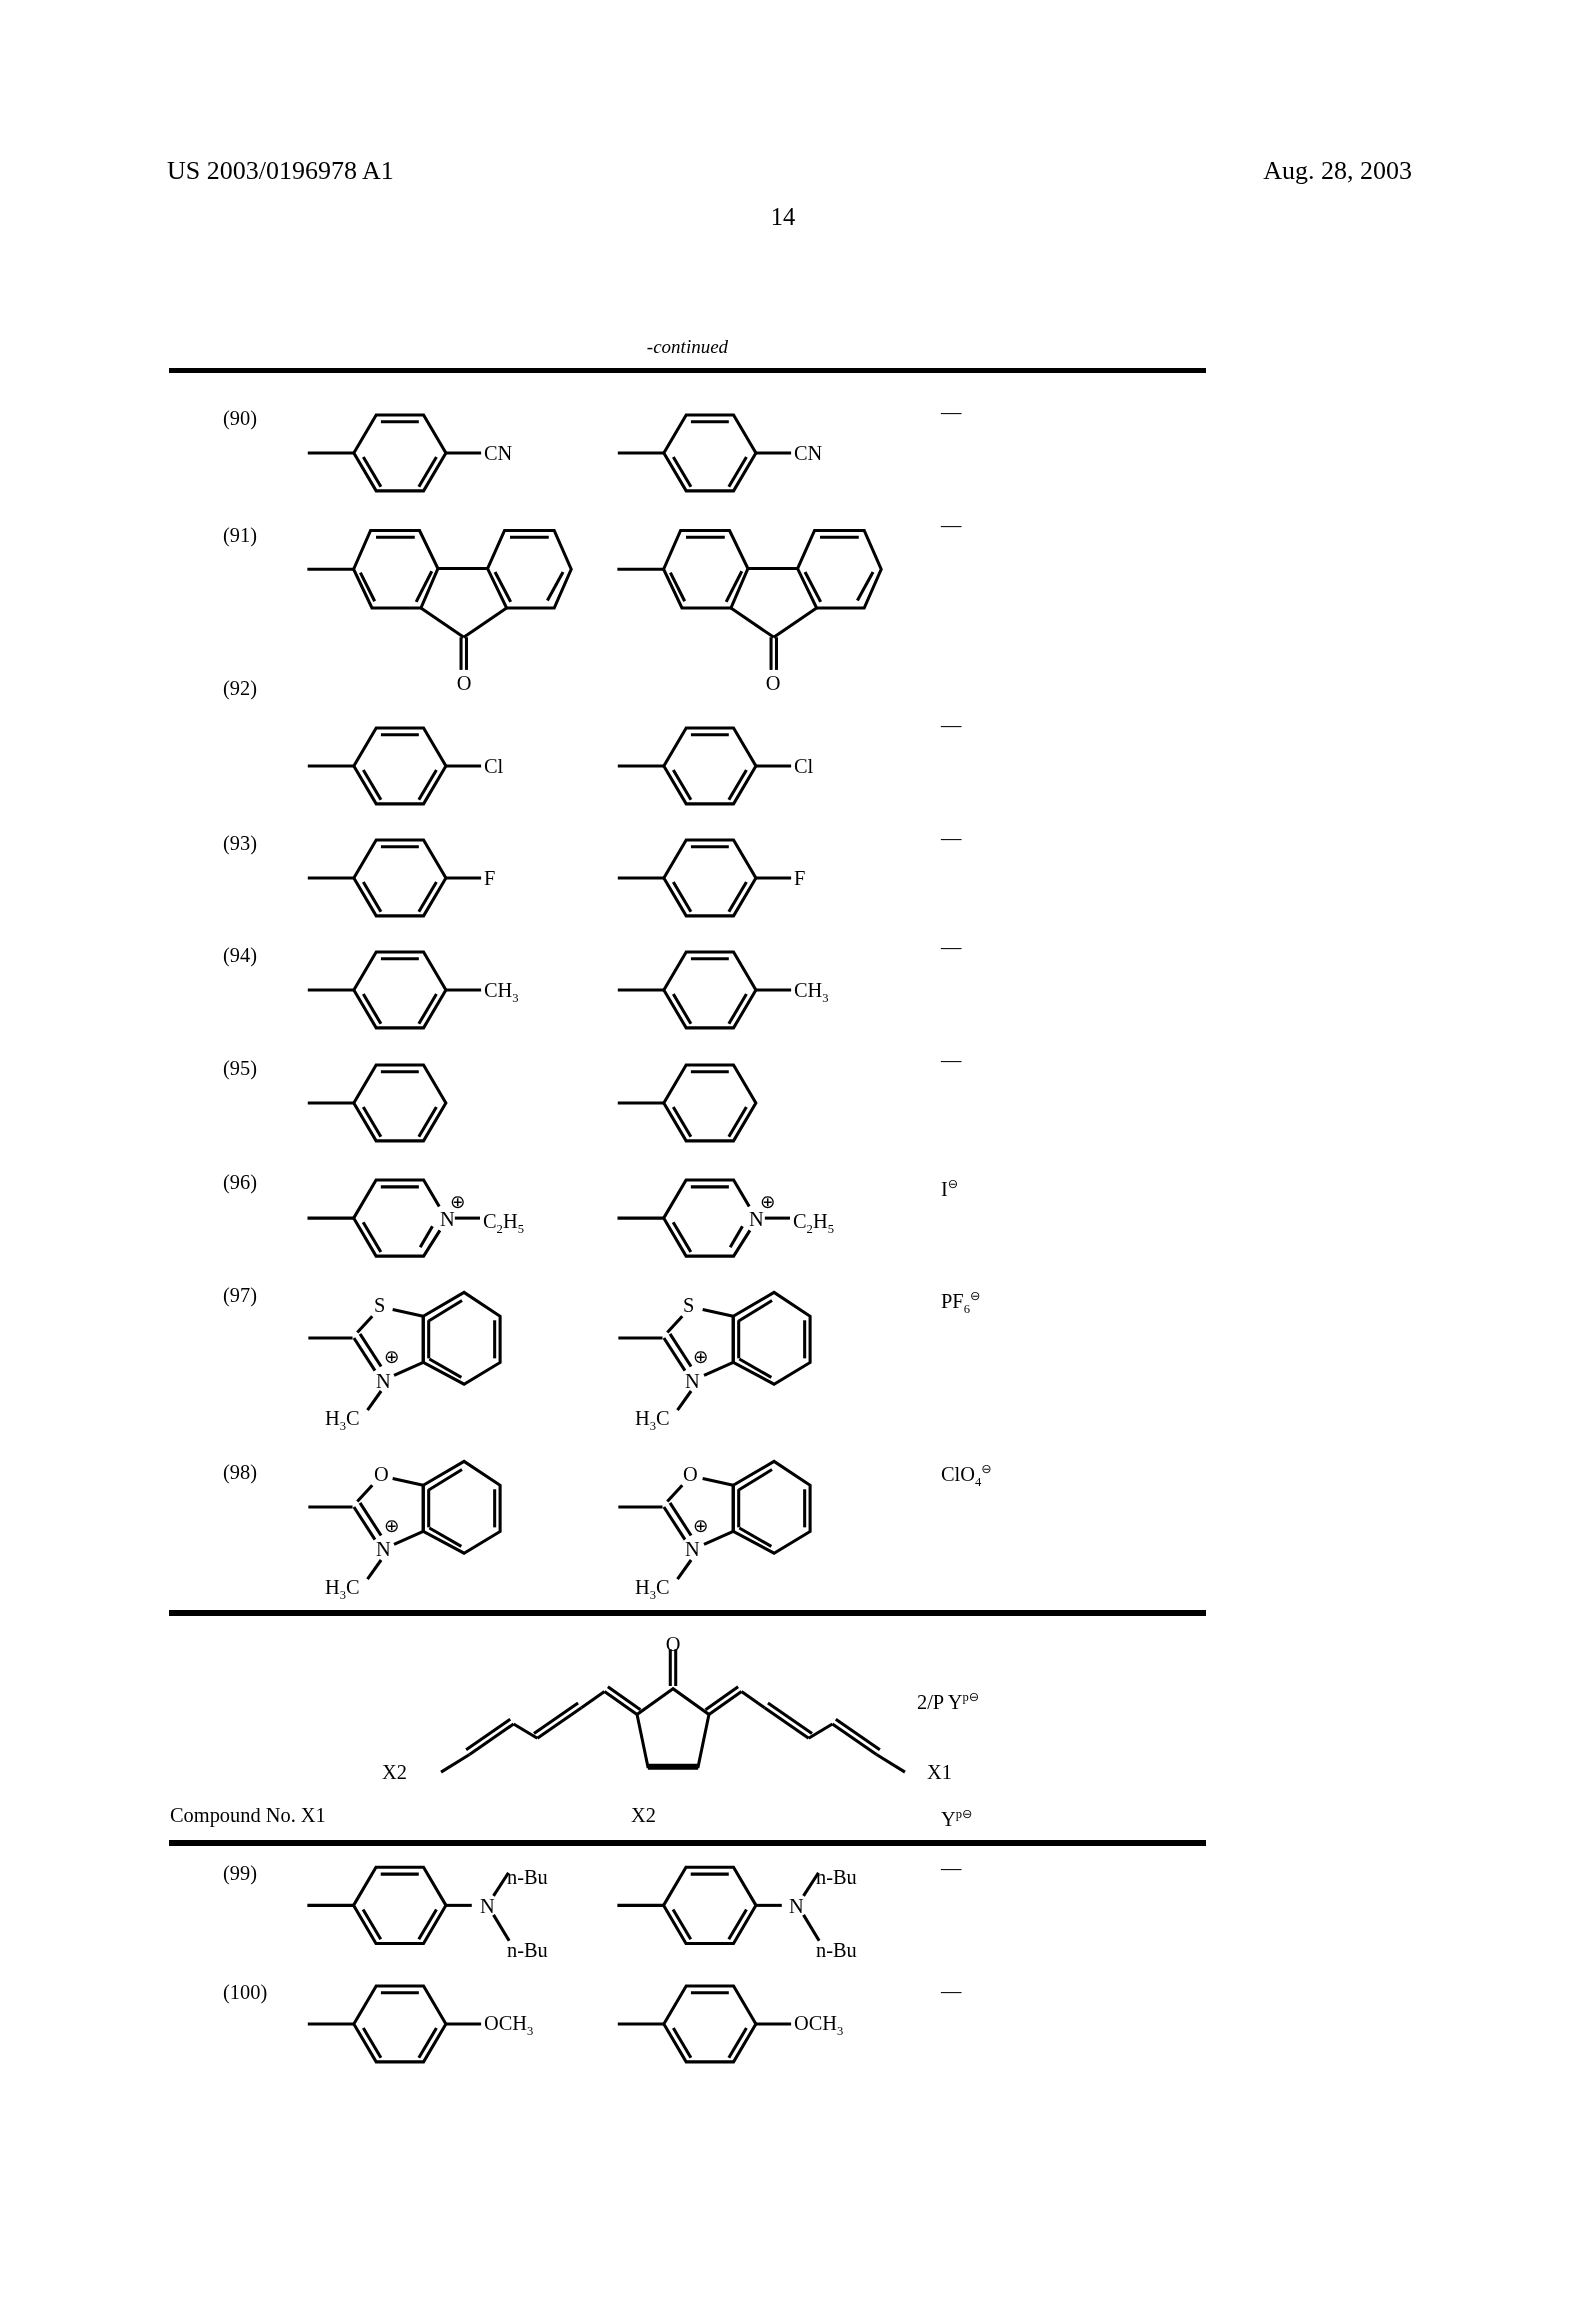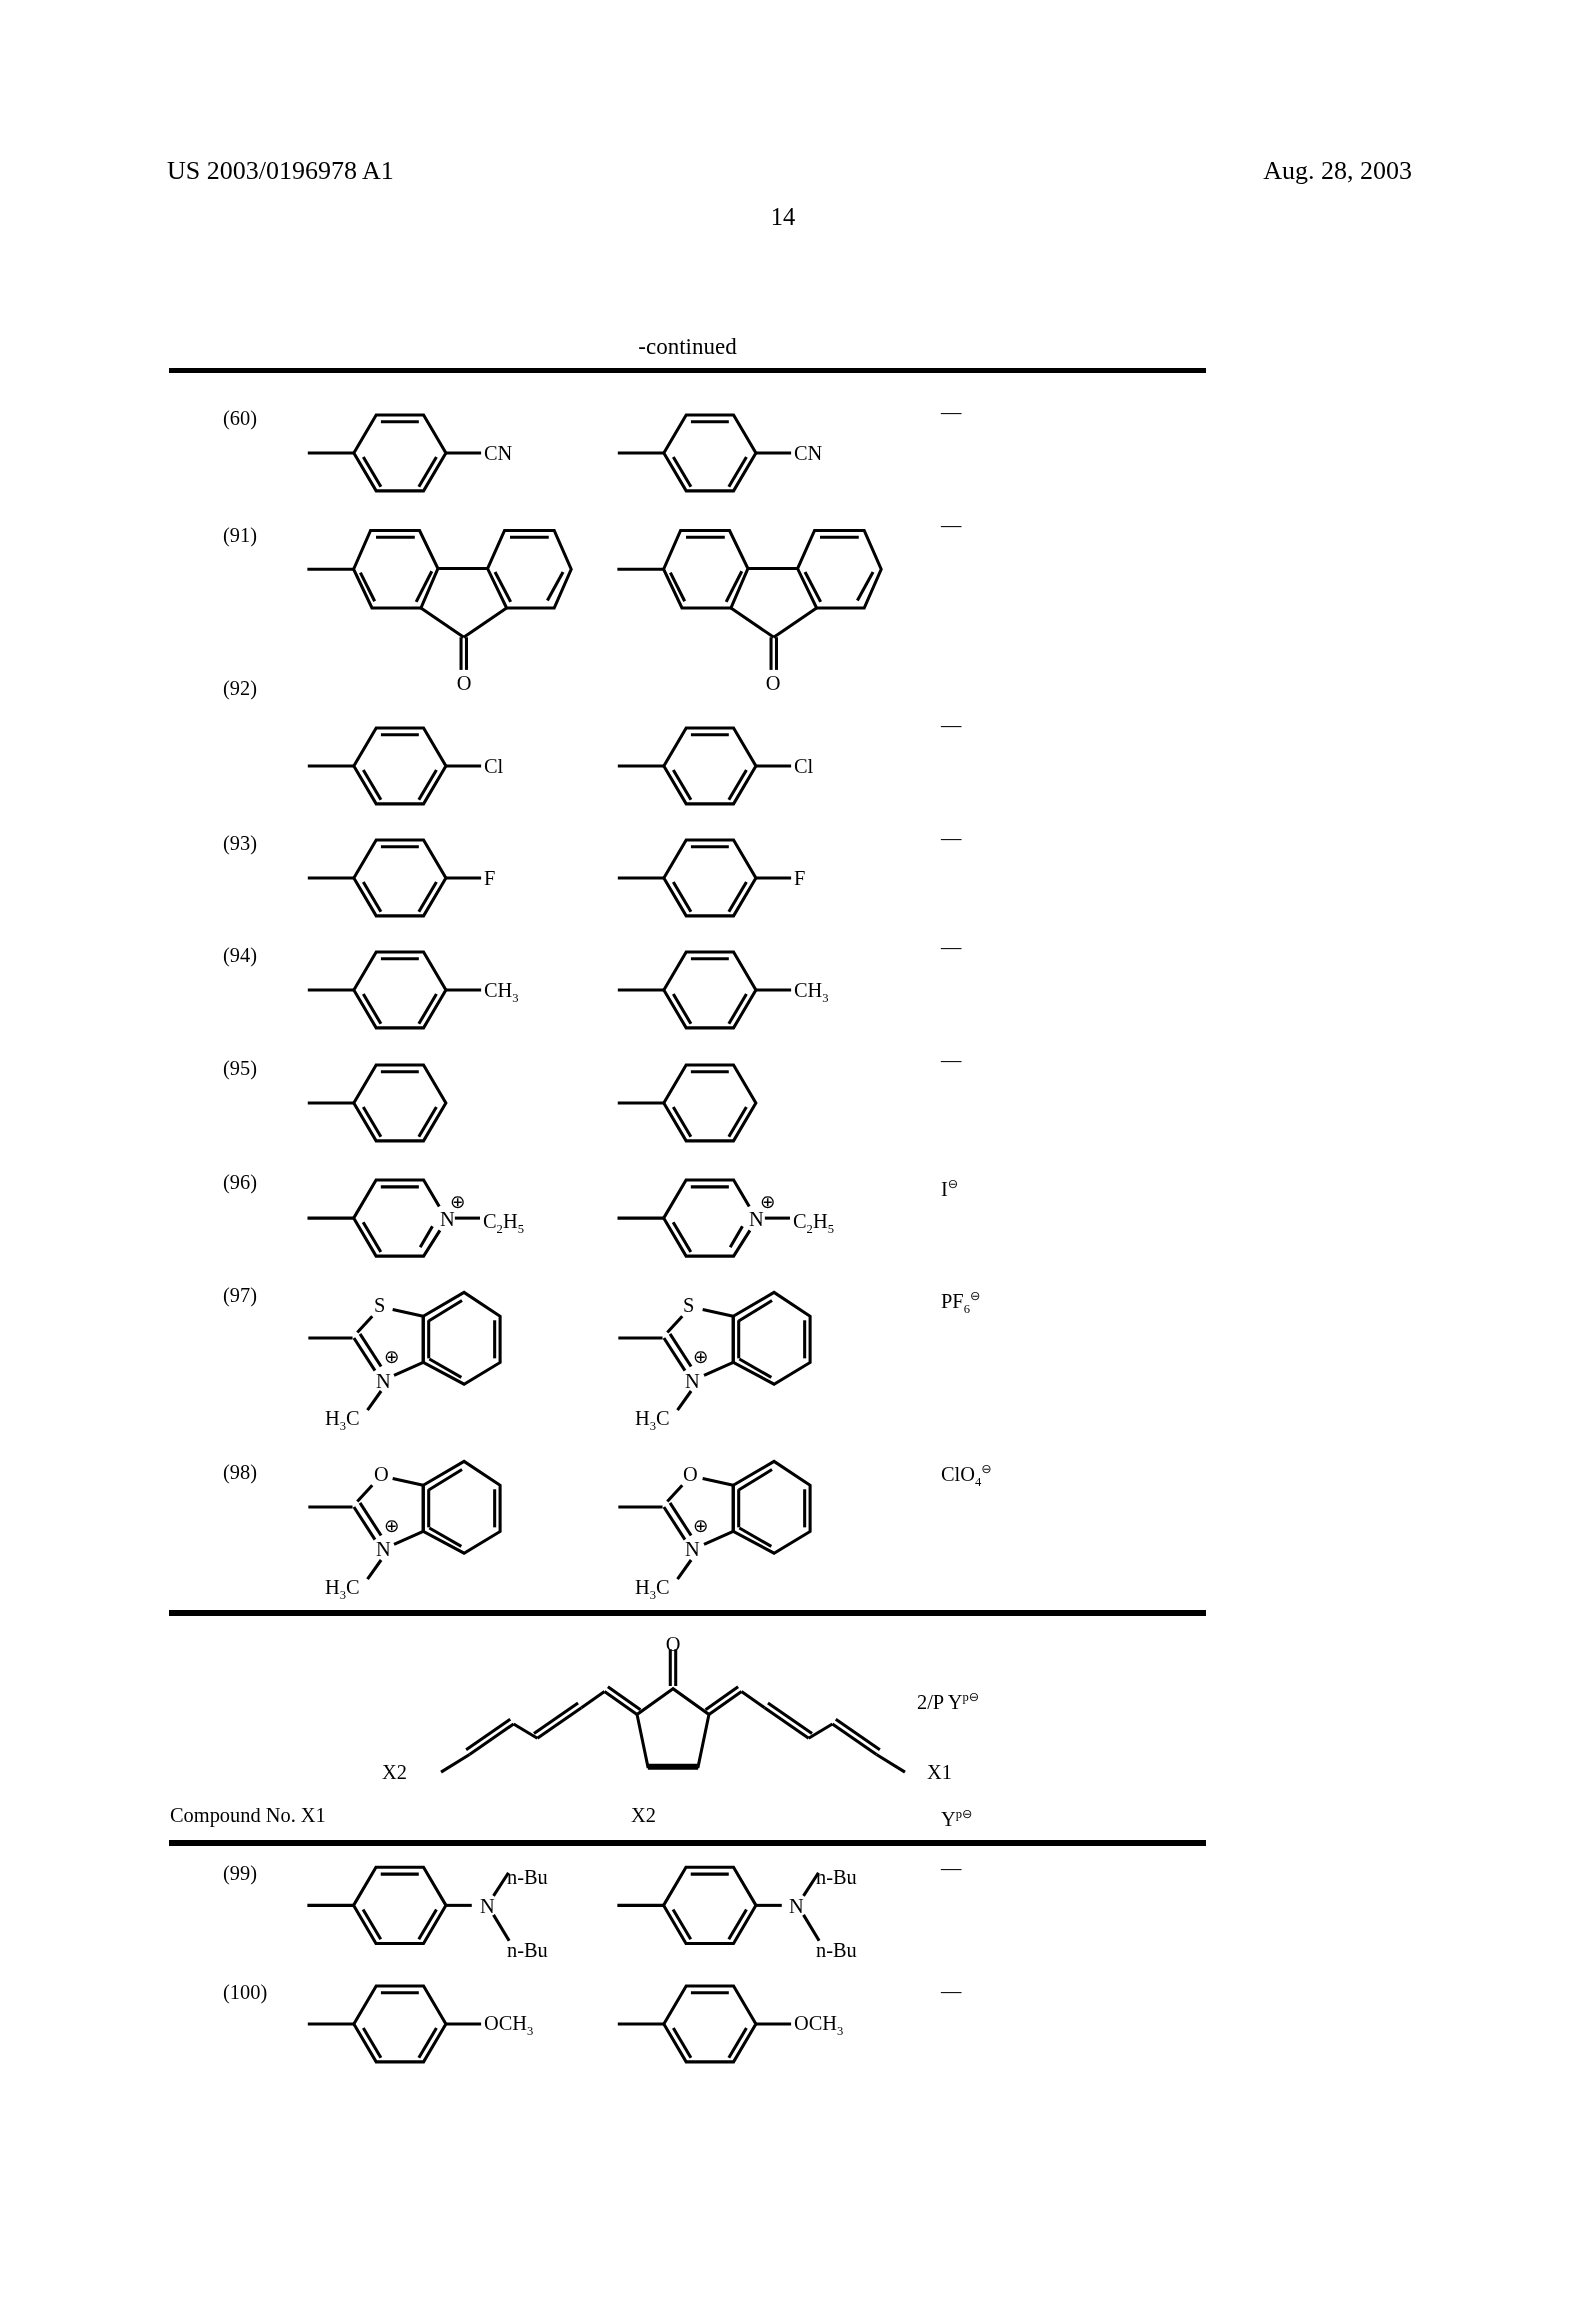--- a/index.html
+++ b/index.html
@@ -1,19 +1,19 @@
 <!DOCTYPE html>
 <html style="font-size:11px"><head>
 <meta charset="utf-8">
 <style>
   html,body{margin:0;padding:0;background:#fff;}
   .page{position:relative;width:1578px;height:2319px;background:#ffffff;
         font-family:"Liberation Serif",serif;color:#000;overflow:hidden;}
   .abs{position:absolute;white-space:nowrap;}
-  .t28{font-size:23px;line-height:22px;}
+  .t28{font-size:19px;line-height:22px;font-style:italic;}
   .t30{font-size:20.4px;line-height:23px;}
   .t36{font-size:24.5px;line-height:27px;}
   .t38{font-size:26px;line-height:29px;}
   .ctr{text-align:center;}
   .rt{text-align:right;}
   .rule{position:absolute;background:#000;}
   sub{font-size:0.62em;}
   sup{font-size:0.62em;vertical-align:super;}
   .circ{font-family:"DejaVu Sans",sans-serif;}
   .chg{font-family:"DejaVu Sans",sans-serif;font-size:18.4px;line-height:20px;}
@@ -112,21 +112,21 @@
 
   <div class="abs t38" style="left:167px;top:156px;">US 2003/0196978 A1</div>
   <div class="abs t38 rt" style="left:1157px;top:156px;width:255px;">Aug. 28, 2003</div>
   <div class="abs t36 ctr" style="left:0;top:203px;width:1566px;">14</div>
   <div class="abs t28 ctr" style="left:169px;top:336px;width:1037px;">-continued</div>
 
   <div class="rule" style="left:169px;top:368px;width:1037px;height:5.4px;"></div>
   <div class="rule" style="left:169px;top:1610px;width:1037px;height:6.1px;"></div>
   <div class="rule" style="left:169px;top:1840px;width:1037px;height:6.1px;"></div>
 
-  <div class="abs t30" style="left:223px;top:407px;">(60)</div>
+  <div class="abs t30" style="left:223px;top:407px;">(90)</div>
   <svg class="cell" style="left:306px;top:411px;" width="204" height="88" viewBox="0 0 300 130">
       <use href="#g-benzene-sub"></use>
     </svg>
   <svg class="cell" style="left:616px;top:411px;" width="204" height="88" viewBox="0 0 300 130">
       <use href="#g-benzene-sub"></use>
     </svg>
   <div class="abs t30" style="left:484px;top:442px;"><span>CN</span></div>
   <div class="abs t30" style="left:794px;top:442px;"><span>CN</span></div>
   <div class="abs t30" style="left:941px;top:401px;"><span>—</span></div>
 

